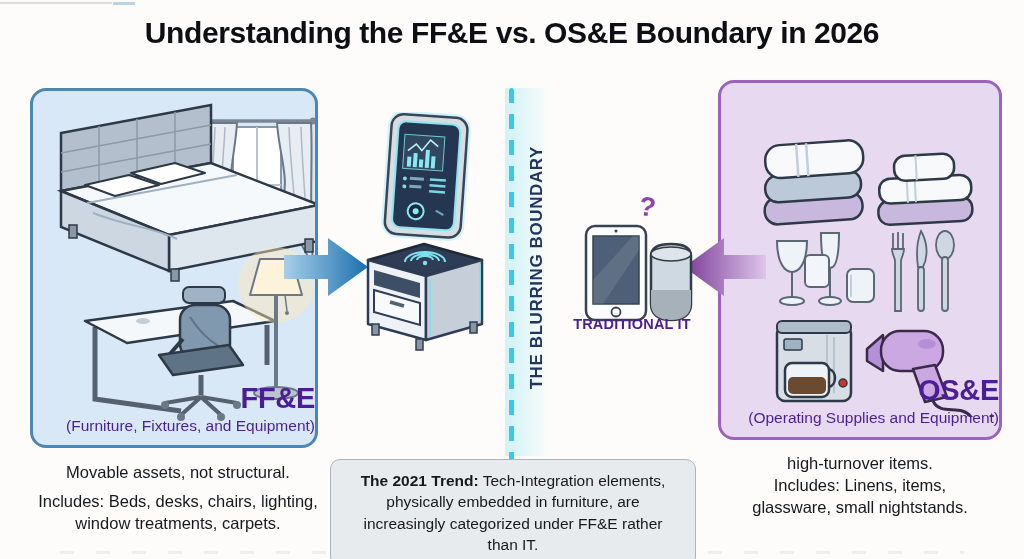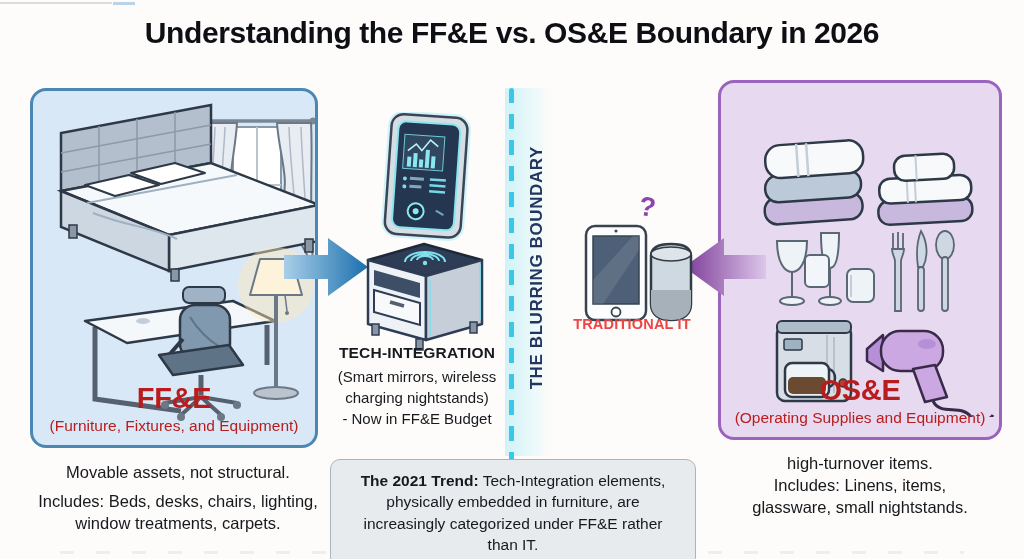--- a/index.html
+++ b/index.html
@@ -7,40 +7,40 @@
   .canvas{position:relative;width:1024px;height:559px;background:#fdfcfa;overflow:hidden;}
   .abs{position:absolute;}
 
   .title{left:0;top:16px;width:1024px;text-align:center;font-size:30px;font-weight:800;
          color:#0e0f14;letter-spacing:-0.4px;}
 
   
   .panel{border-radius:16px;box-sizing:border-box;}
   .panel-ffe{left:30px;top:88px;width:288px;height:360px;background:#d9e8f6;border:3px solid #4b87b3;}
   .panel-ose{left:718px;top:80px;width:284px;height:360px;background:#e7d9f0;border:3px solid #9a63bd;}
-  .panel-label{position:absolute;left:0;bottom:10px;width:100%;text-align:center;color:#b91c1c;}
+  .panel-label{position:absolute;left:0;bottom:10px;width:100%;text-align:right;color:#4c1d95;}
   .panel-label .h{font-size:29px;font-weight:800;letter-spacing:-0.3px;}
   .panel-label .s{font-size:15.5px;margin-top:2px;}
 
   
   .boundary-glow{left:505px;top:88px;width:46px;height:368px;
       background:linear-gradient(90deg,rgba(123,224,243,0.35),rgba(123,224,243,0));}
   .boundary-line{left:509px;top:88px;width:5px;height:374px;border-radius:3px;
       background:repeating-linear-gradient(180deg,#3bc8e6 0 15px,transparent 15px 26px);}
   .boundary-label-wrap{left:520px;top:88px;width:34px;height:360px;display:flex;
       align-items:center;justify-content:center;}
   .boundary-label-wrap span{writing-mode:vertical-rl;transform:rotate(180deg);
       font-size:17px;font-weight:800;color:#23355f;letter-spacing:0.6px;white-space:nowrap;}
 
   
   .tech-block{left:326px;top:344px;width:182px;text-align:center;color:#16191d;}
   .tech-block .h{font-size:15.5px;font-weight:800;letter-spacing:0.2px;margin-bottom:4px;}
   .tech-block .l{font-size:15px;line-height:1.4;}
   .tradit-label{left:566px;top:316px;width:132px;text-align:center;font-size:14.5px;
-      font-weight:800;color:#ef4444;letter-spacing:0.2px;}
+      font-weight:800;color:#4c1d95;letter-spacing:0.2px;}
   .qmark{left:639px;top:192px;font-size:27px;font-weight:800;color:#8e44ad;transform:rotate(8deg);}
 
   
   .desc{color:#16191d;font-size:16.5px;line-height:1.32;text-align:center;}
   .desc-ffe{left:32px;top:462px;width:292px;}
   .desc-ose{left:708px;top:453px;width:304px;}
   .desc .gap{margin-bottom:7px;}
   .trend-box{left:330px;top:459px;width:366px;box-sizing:border-box;padding:10px 16px;
       background:#e8ebee;border:1.5px solid #aab4bd;border-radius:10px;text-align:center;
       font-size:15.5px;line-height:1.38;color:#16191d;}
@@ -254,26 +254,20 @@
       <polygon points="16,158 62,171 62,186 16,173" fill="#3c4f66"></polygon>
       <polygon points="16,178 62,191 62,213 16,200" fill="#f7f9fb" stroke="#2e3d55" stroke-width="2"></polygon>
       <path d="M32,190 L46,194" stroke="#55606e" stroke-width="3.5"></path>
       <path d="M122,152 L122,208 M72,168 L72,224" stroke="#7fe0ee" stroke-width="2" opacity="0.8"></path>
       <rect x="14" y="212" width="7" height="11" fill="#8a95a3" stroke="#2e3d55" stroke-width="1.5"></rect>
       <rect x="58" y="227" width="7" height="11" fill="#8a95a3" stroke="#2e3d55" stroke-width="1.5"></rect>
       <rect x="112" y="210" width="7" height="11" fill="#8a95a3" stroke="#2e3d55" stroke-width="1.5"></rect>
     </g>
   </svg>
 
-  <div class="abs tech-block">
-    <div class="h">TECH-INTEGRATION</div>
-    <div class="l">(Smart mirrors, wireless</div>
-    <div class="l">charging nightstands)</div>
-    <div class="l">- Now in FF&amp;E Budget</div>
-  </div>
 
   <svg class="abs" style="left:584px;top:224px;" width="66" height="100" viewBox="0 0 66 100">
     <rect x="2" y="2" width="60" height="94" rx="9" fill="#fcfdfe" stroke="#39434f" stroke-width="2.5"></rect>
     <rect x="9" y="12" width="46" height="68" fill="#4d6077" stroke="#39434f" stroke-width="1.5"></rect>
     <polygon points="9,80 9,56 49,12 55,12 55,26 19,80" fill="#ffffff" opacity="0.1"></polygon>
     <circle cx="32" cy="7" r="1.5" fill="#39434f"></circle>
     <circle cx="32" cy="88" r="4.5" fill="#ffffff" stroke="#39434f" stroke-width="1.8"></circle>
   </svg>
   <svg class="abs" style="left:646px;top:240px;" width="50" height="84" viewBox="0 0 50 84">
     <path d="M5,16 C5,8 12,4 25,4 C38,4 45,8 45,16 L45,64 C45,74 38,80 25,80 C12,80 5,74 5,64 Z" fill="#cfd9e2" stroke="#323c46" stroke-width="2.5"></path>

